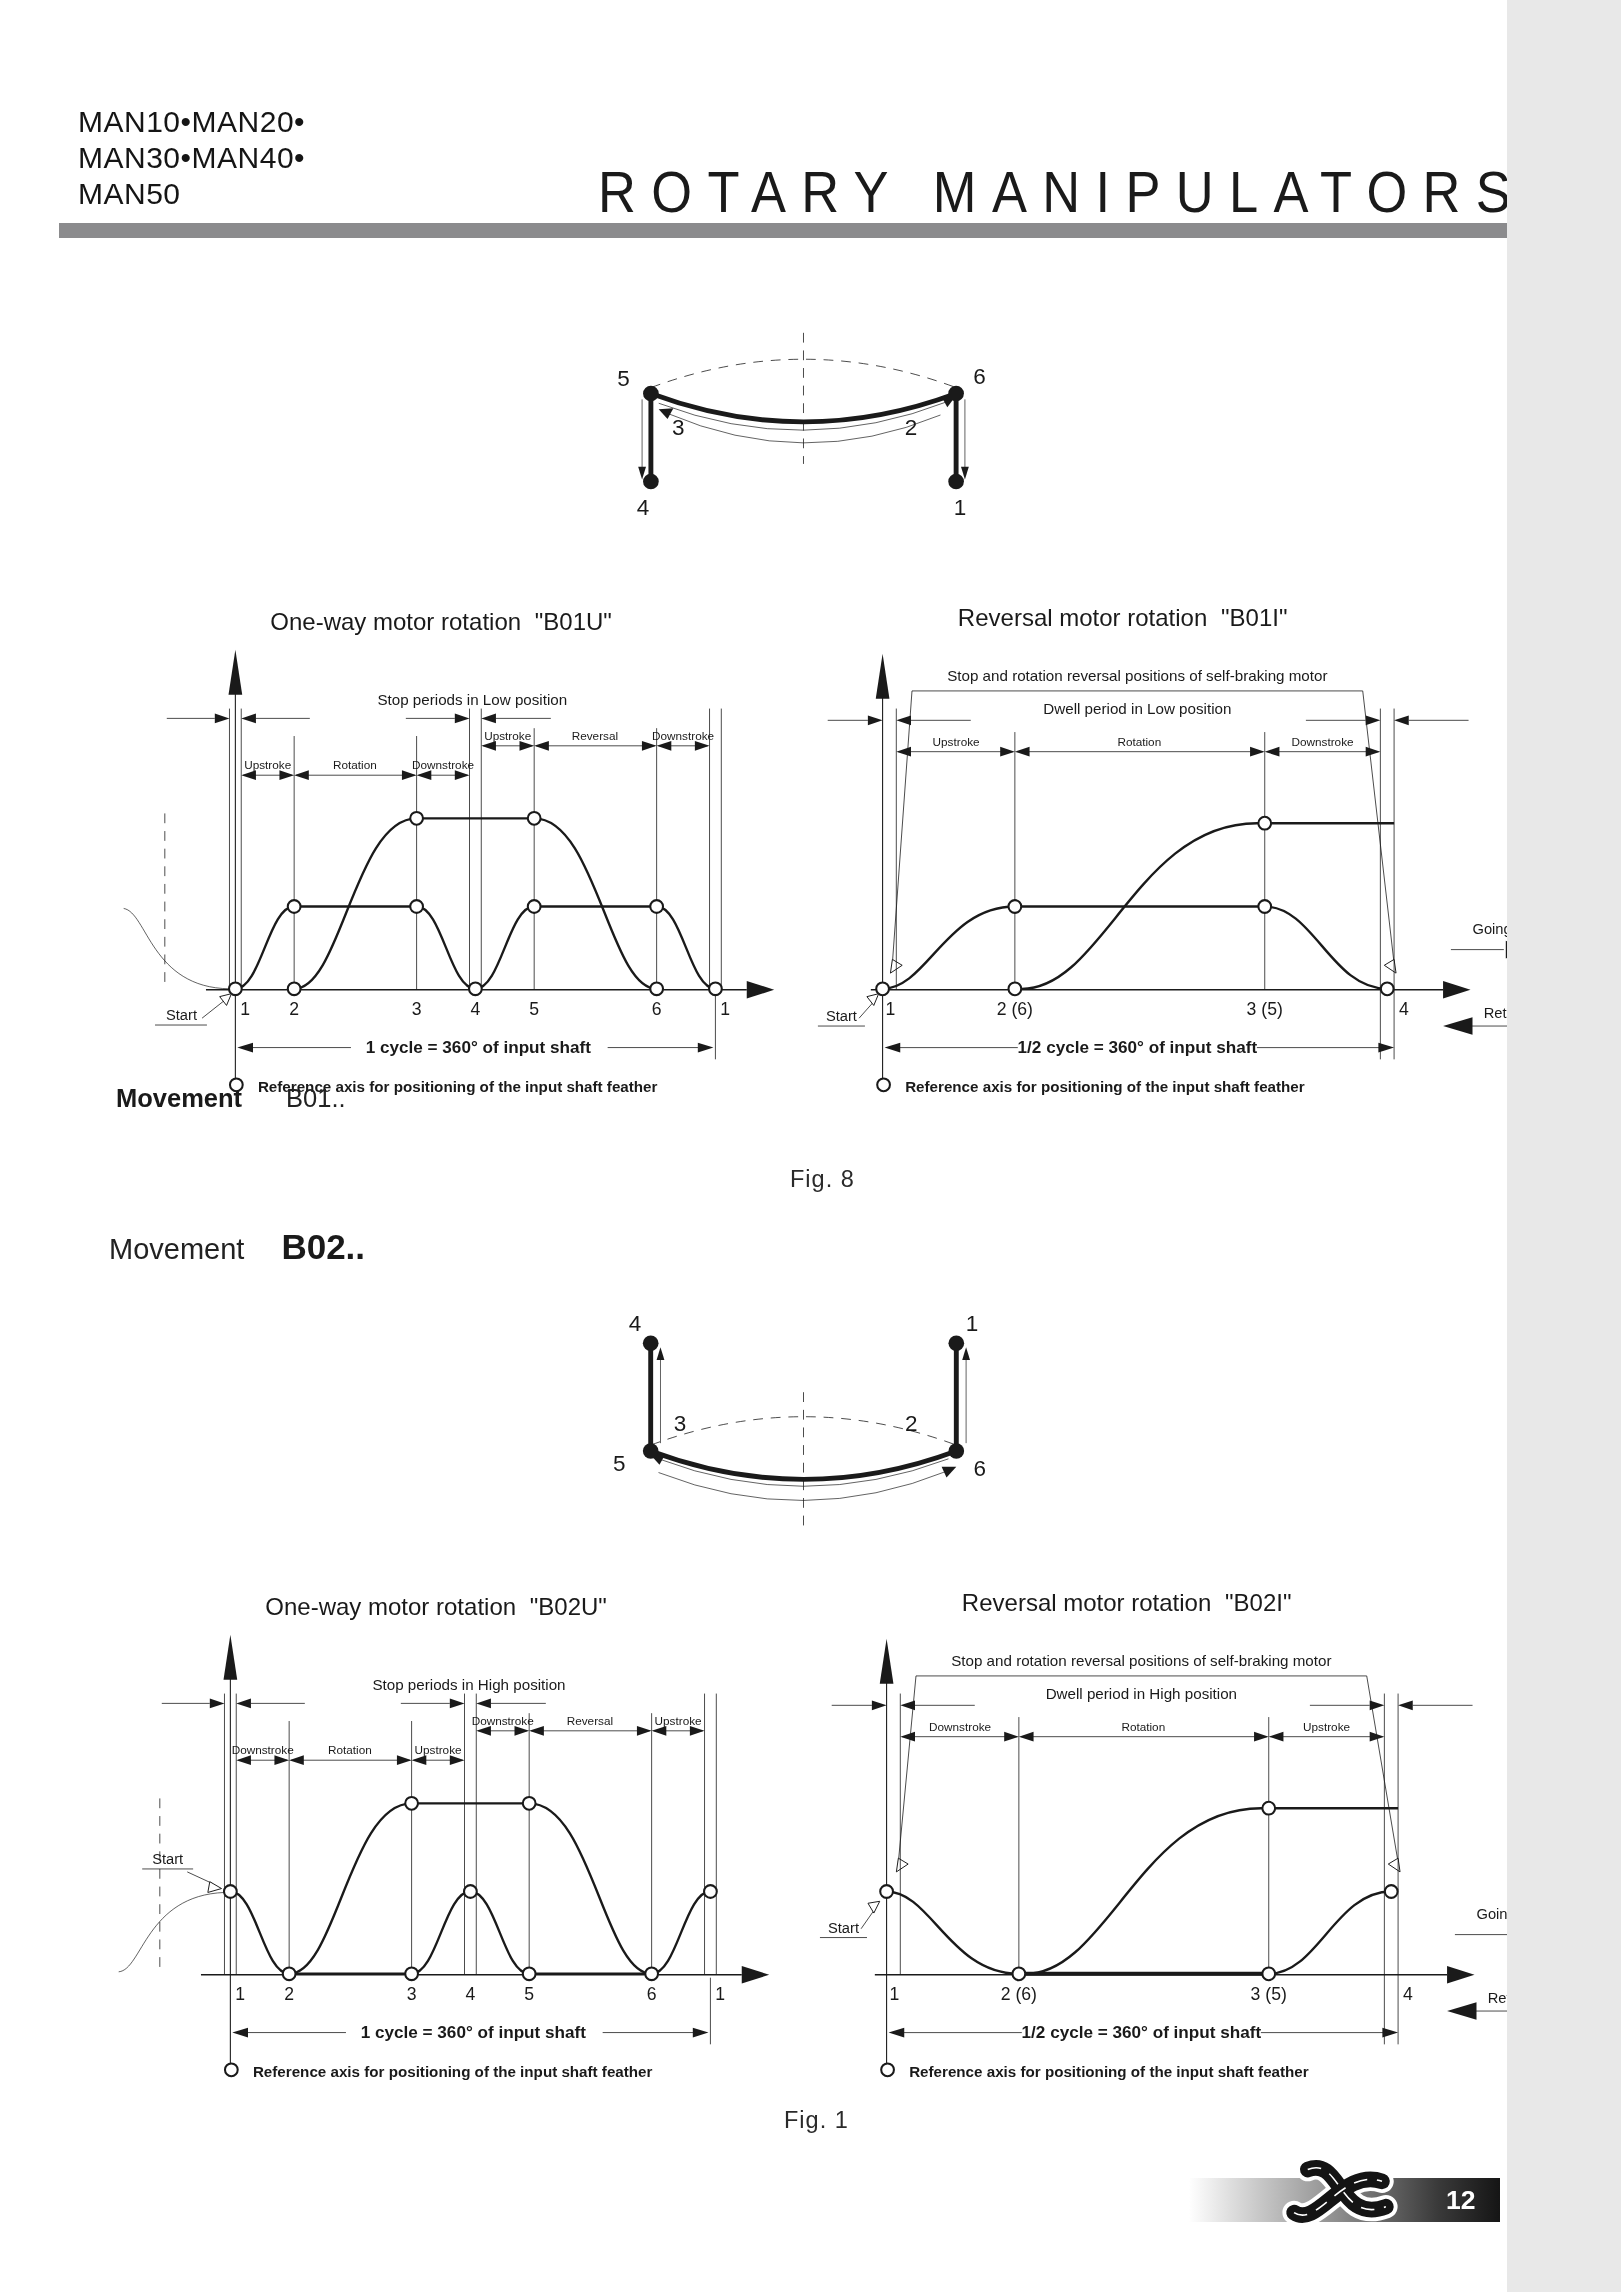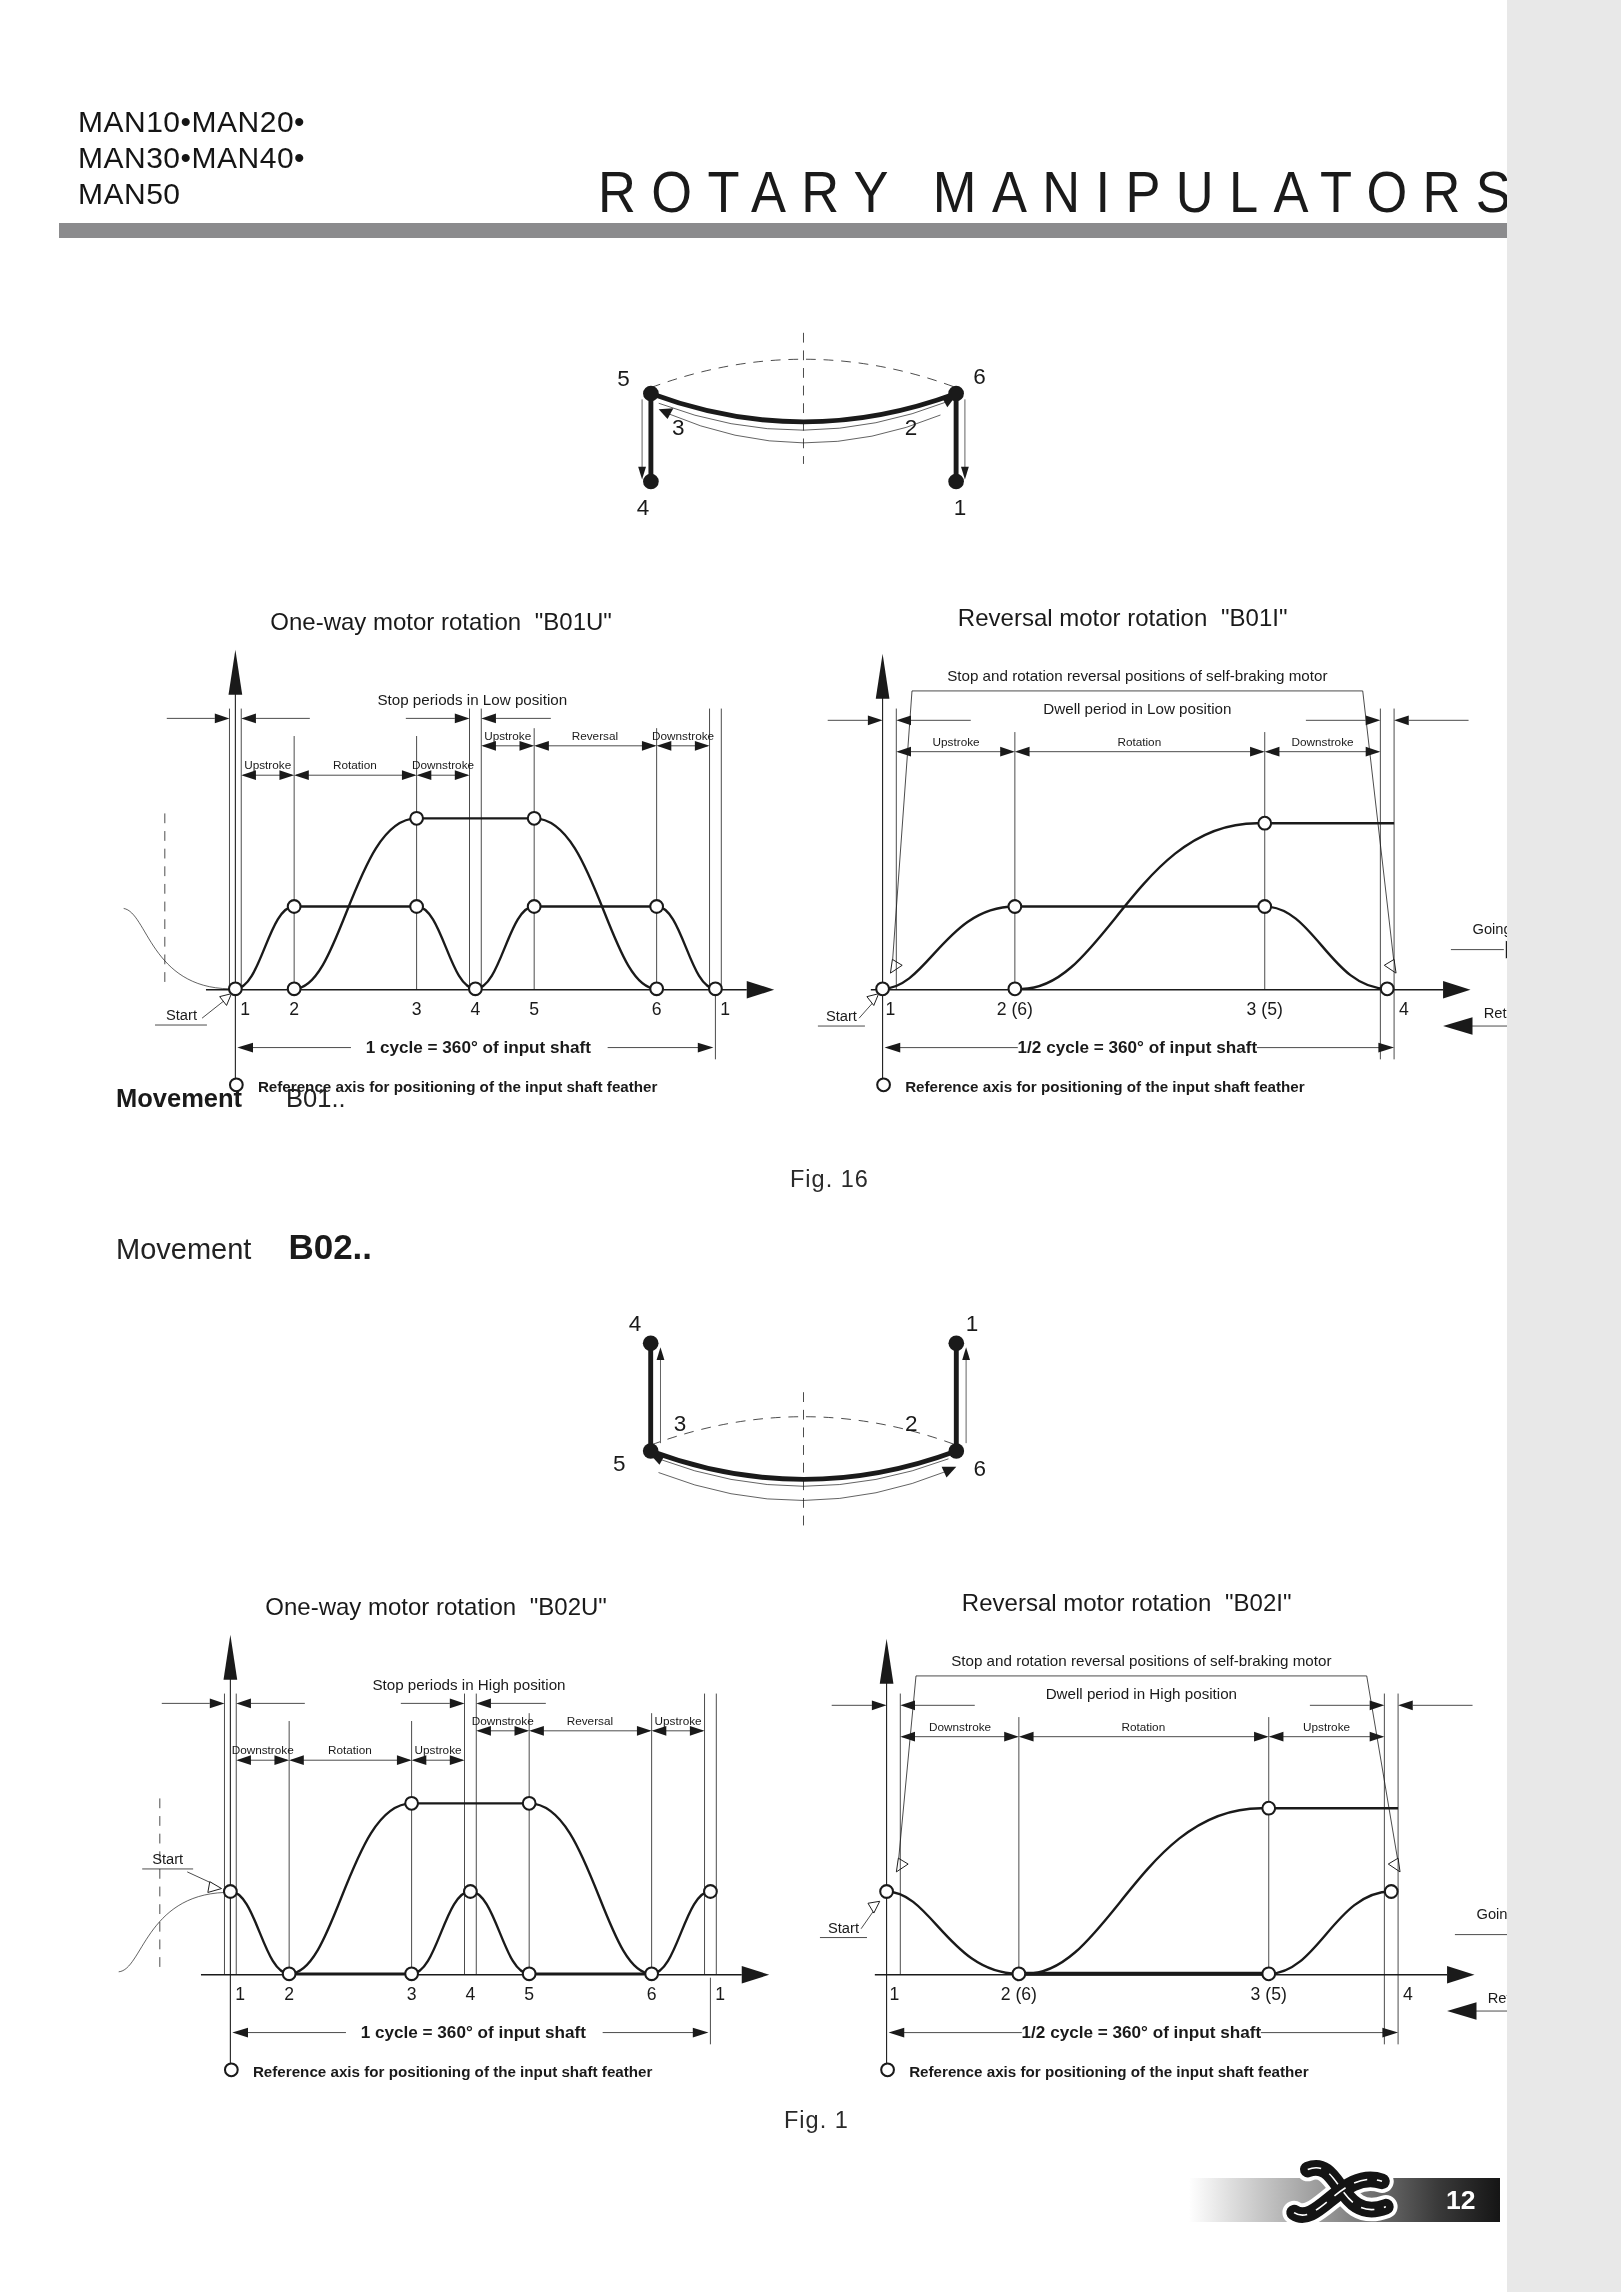--- a/index.html
+++ b/index.html
@@ -253,23 +253,23 @@
     <line x1="650" y1="374" x2="704" y2="374" class="s08"></line>
       <path d="M736,374 l-30,-9 v18 z" class="fillb"></path>
     <text x="706" y="444" class="t14 tmid">Return</text>
     <path d="M642,452 l30,-9 v18 z" class="fillb"></path>
       <line x1="670" y1="452" x2="740" y2="452" class="s08"></line>
   </svg>
 
   <div class="abs" style="left:116px;top:1084px;">
     <span class="mov1-l">Movement</span><span class="mov1-c">B01..</span>
   </div>
-  <div class="abs figcap" style="left:790px;top:1166px;">Fig. 16</div>
-
-  <div class="abs" style="left:116px;top:1227px;">
+  <div class="abs figcap" style="left:790px;top:1166px;">Fig. 8</div>
+
+  <div class="abs" style="left:109px;top:1227px;">
     <span class="mov2-l">Movement</span><span class="mov2-c">B02..</span>
   </div>
 
   <svg class="abs" style="left:588px;top:1304px;" width="431" height="245" viewBox="0 0 440 250">
     <line x1="220" y1="90" x2="220" y2="228" class="s08 dash"></line>
     <path d="M64,144 Q220,86 376,144" class="s08 dash"></path>
     <path d="M64,150 Q220,208 376,150" class="s5"></path>
     <path d="M368,158 Q220,214 72,158" class="s07"></path>
     <path d="M64,154 l15,-1 l-6,11 z" class="fillb"></path>
     <path d="M72,172 Q220,230 368,170" class="s07"></path>

